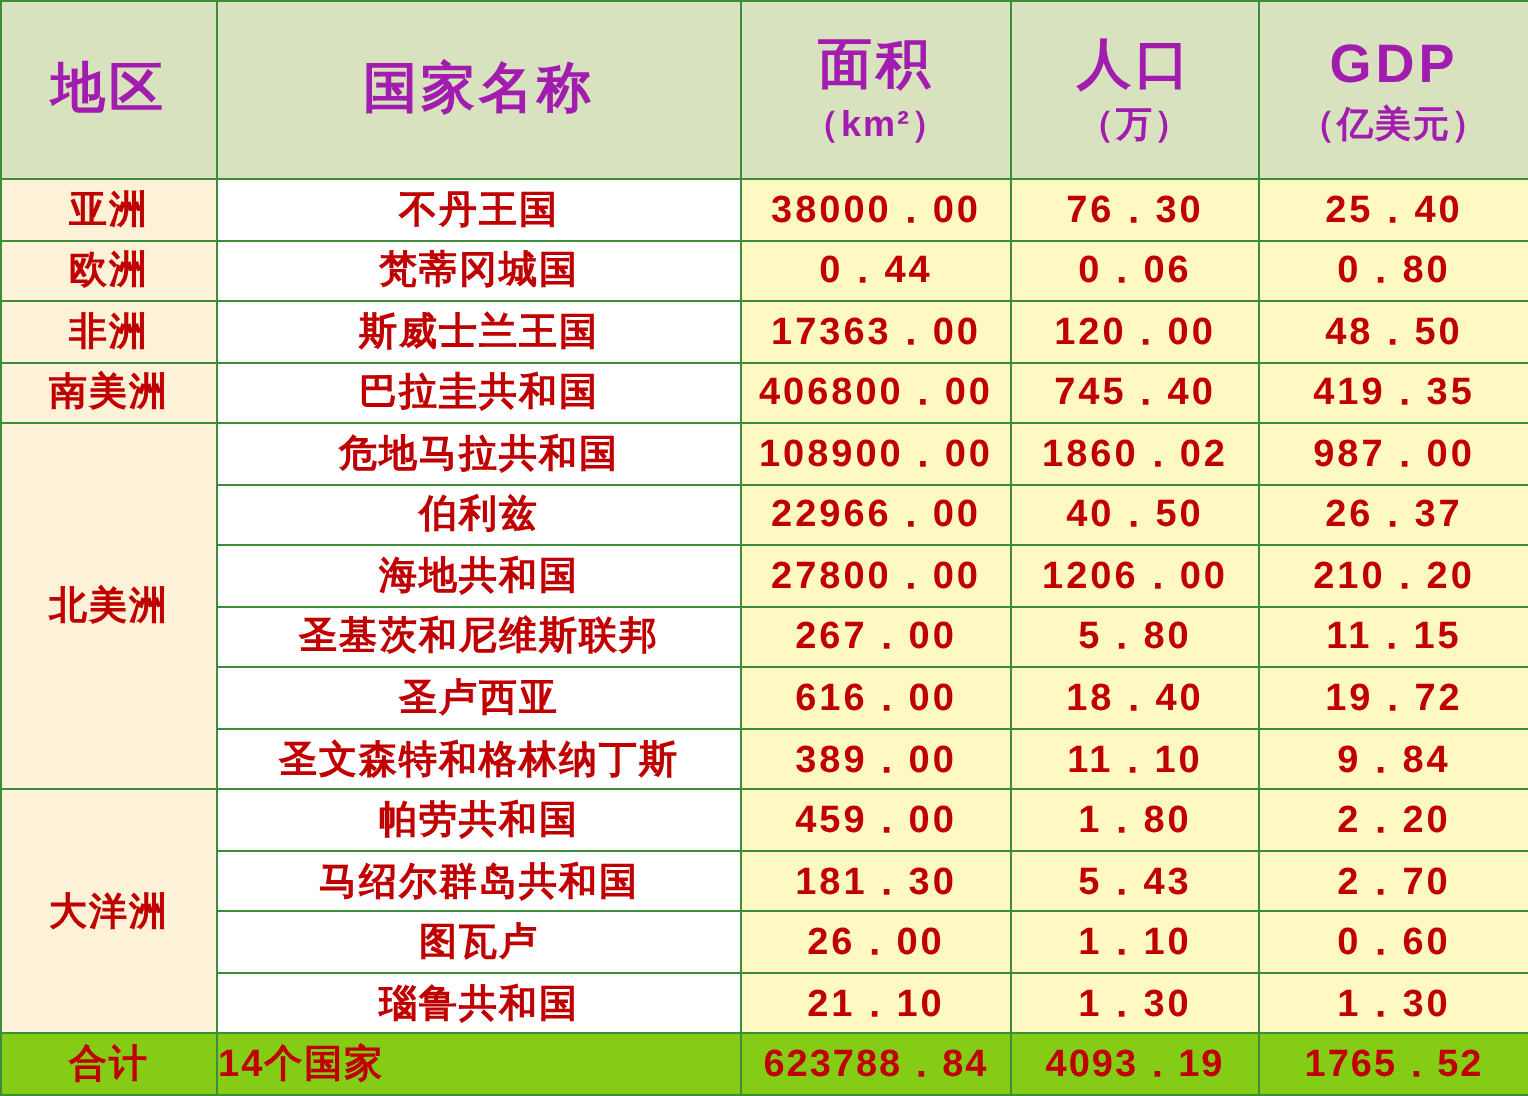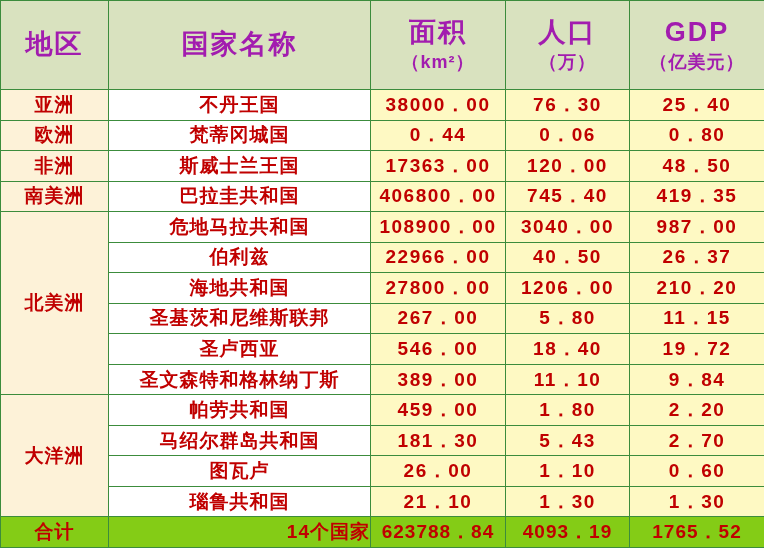--- a/index.html
+++ b/index.html
@@ -72,21 +72,21 @@
     letter-spacing: 1.5px;
     font-family: "Liberation Sans", sans-serif;
   }
   
   tr.total-row td {
     background: #84cc16;
     font-size: 19px;
     letter-spacing: 1px;
   }
   tr.total-row td.total-country {
-    text-align: right;
+    text-align: left;
     padding-left: 0;
   }
   .row-14 td { height: 29px; }
 </style>
 </head>
 <body>
 
 <table class="data-table">
   <colgroup>
     <col class="c-region">
@@ -143,21 +143,21 @@
       <td class="region-cell">南美洲</td>
       <td class="country-cell">巴拉圭共和国</td>
       <td class="num-cell">406800．00</td>
       <td class="num-cell">745．40</td>
       <td class="num-cell">419．35</td>
     </tr>
     <tr class="row-14">
       <td class="region-cell" rowspan="6">北美洲</td>
       <td class="country-cell">危地马拉共和国</td>
       <td class="num-cell">108900．00</td>
-      <td class="num-cell">3040．00</td>
+      <td class="num-cell">1860．02</td>
       <td class="num-cell">987．00</td>
     </tr>
     <tr class="row-14">
       <td class="country-cell">伯利兹</td>
       <td class="num-cell">22966．00</td>
       <td class="num-cell">40．50</td>
       <td class="num-cell">26．37</td>
     </tr>
     <tr class="row-14">
       <td class="country-cell">海地共和国</td>
@@ -166,21 +166,21 @@
       <td class="num-cell">210．20</td>
     </tr>
     <tr class="row-14">
       <td class="country-cell">圣基茨和尼维斯联邦</td>
       <td class="num-cell">267．00</td>
       <td class="num-cell">5．80</td>
       <td class="num-cell">11．15</td>
     </tr>
     <tr class="row-14">
       <td class="country-cell">圣卢西亚</td>
-      <td class="num-cell">546．00</td>
+      <td class="num-cell">616．00</td>
       <td class="num-cell">18．40</td>
       <td class="num-cell">19．72</td>
     </tr>
     <tr class="row-14">
       <td class="country-cell">圣文森特和格林纳丁斯</td>
       <td class="num-cell">389．00</td>
       <td class="num-cell">11．10</td>
       <td class="num-cell">9．84</td>
     </tr>
     <tr class="row-14">

